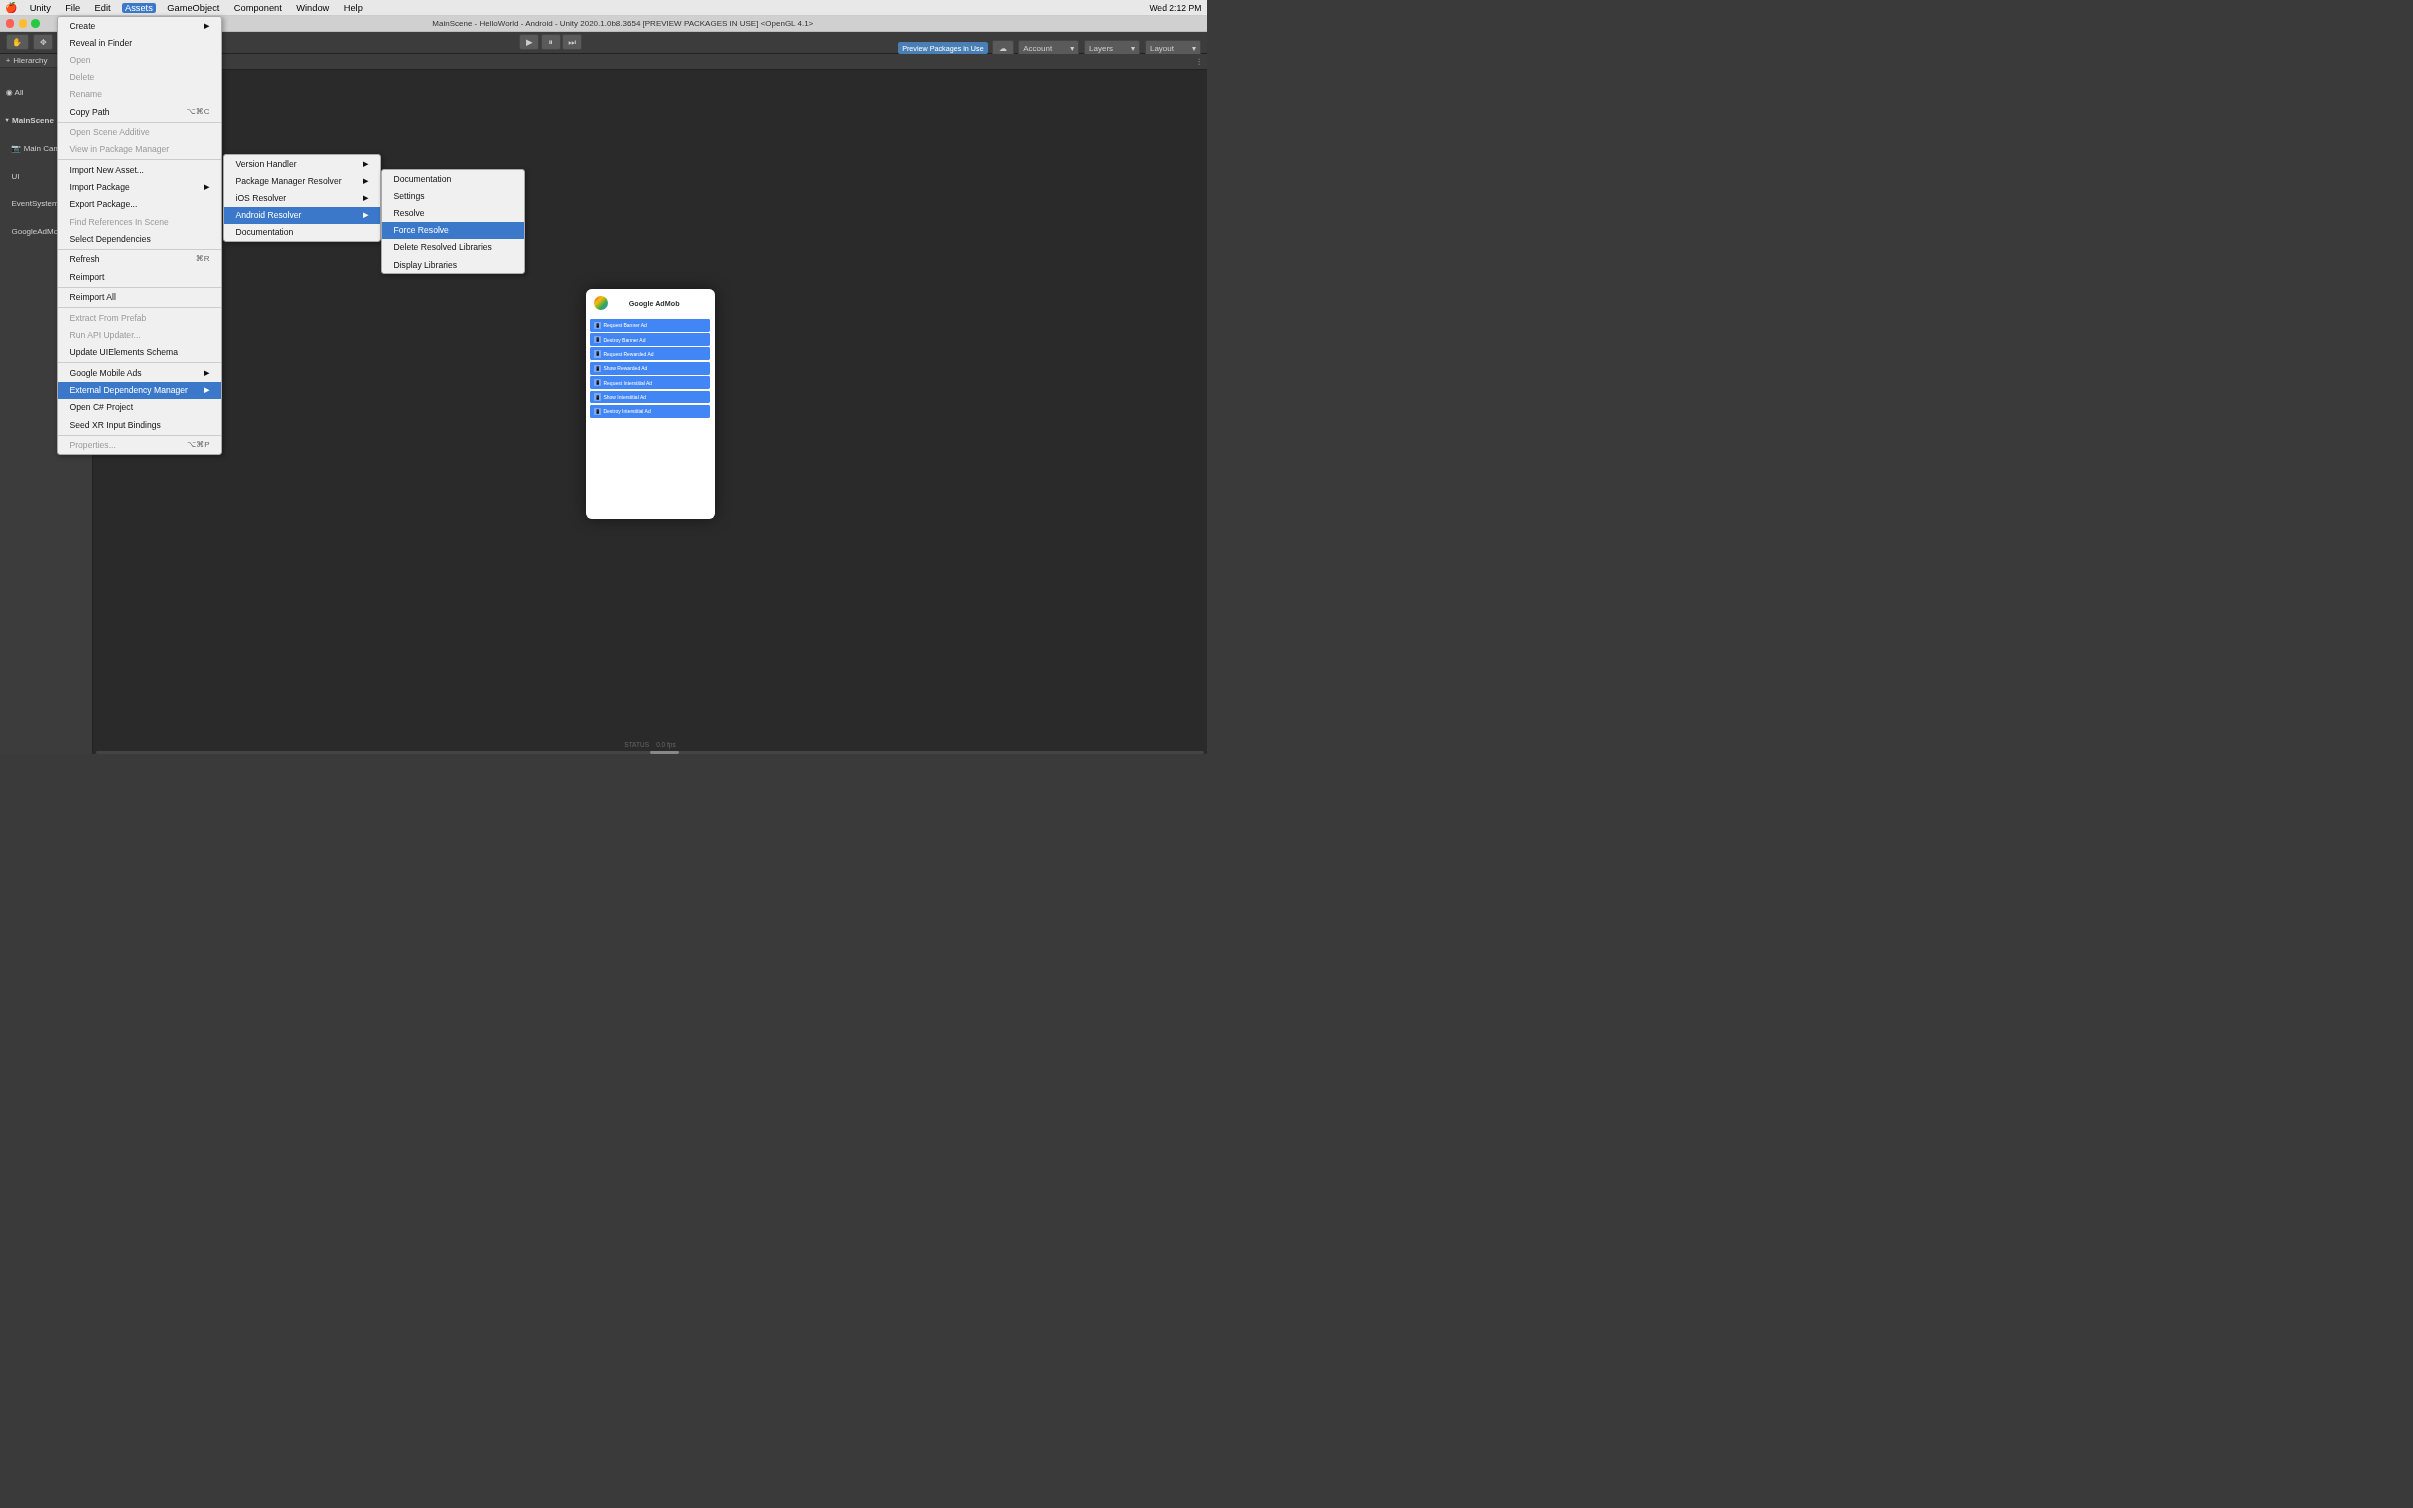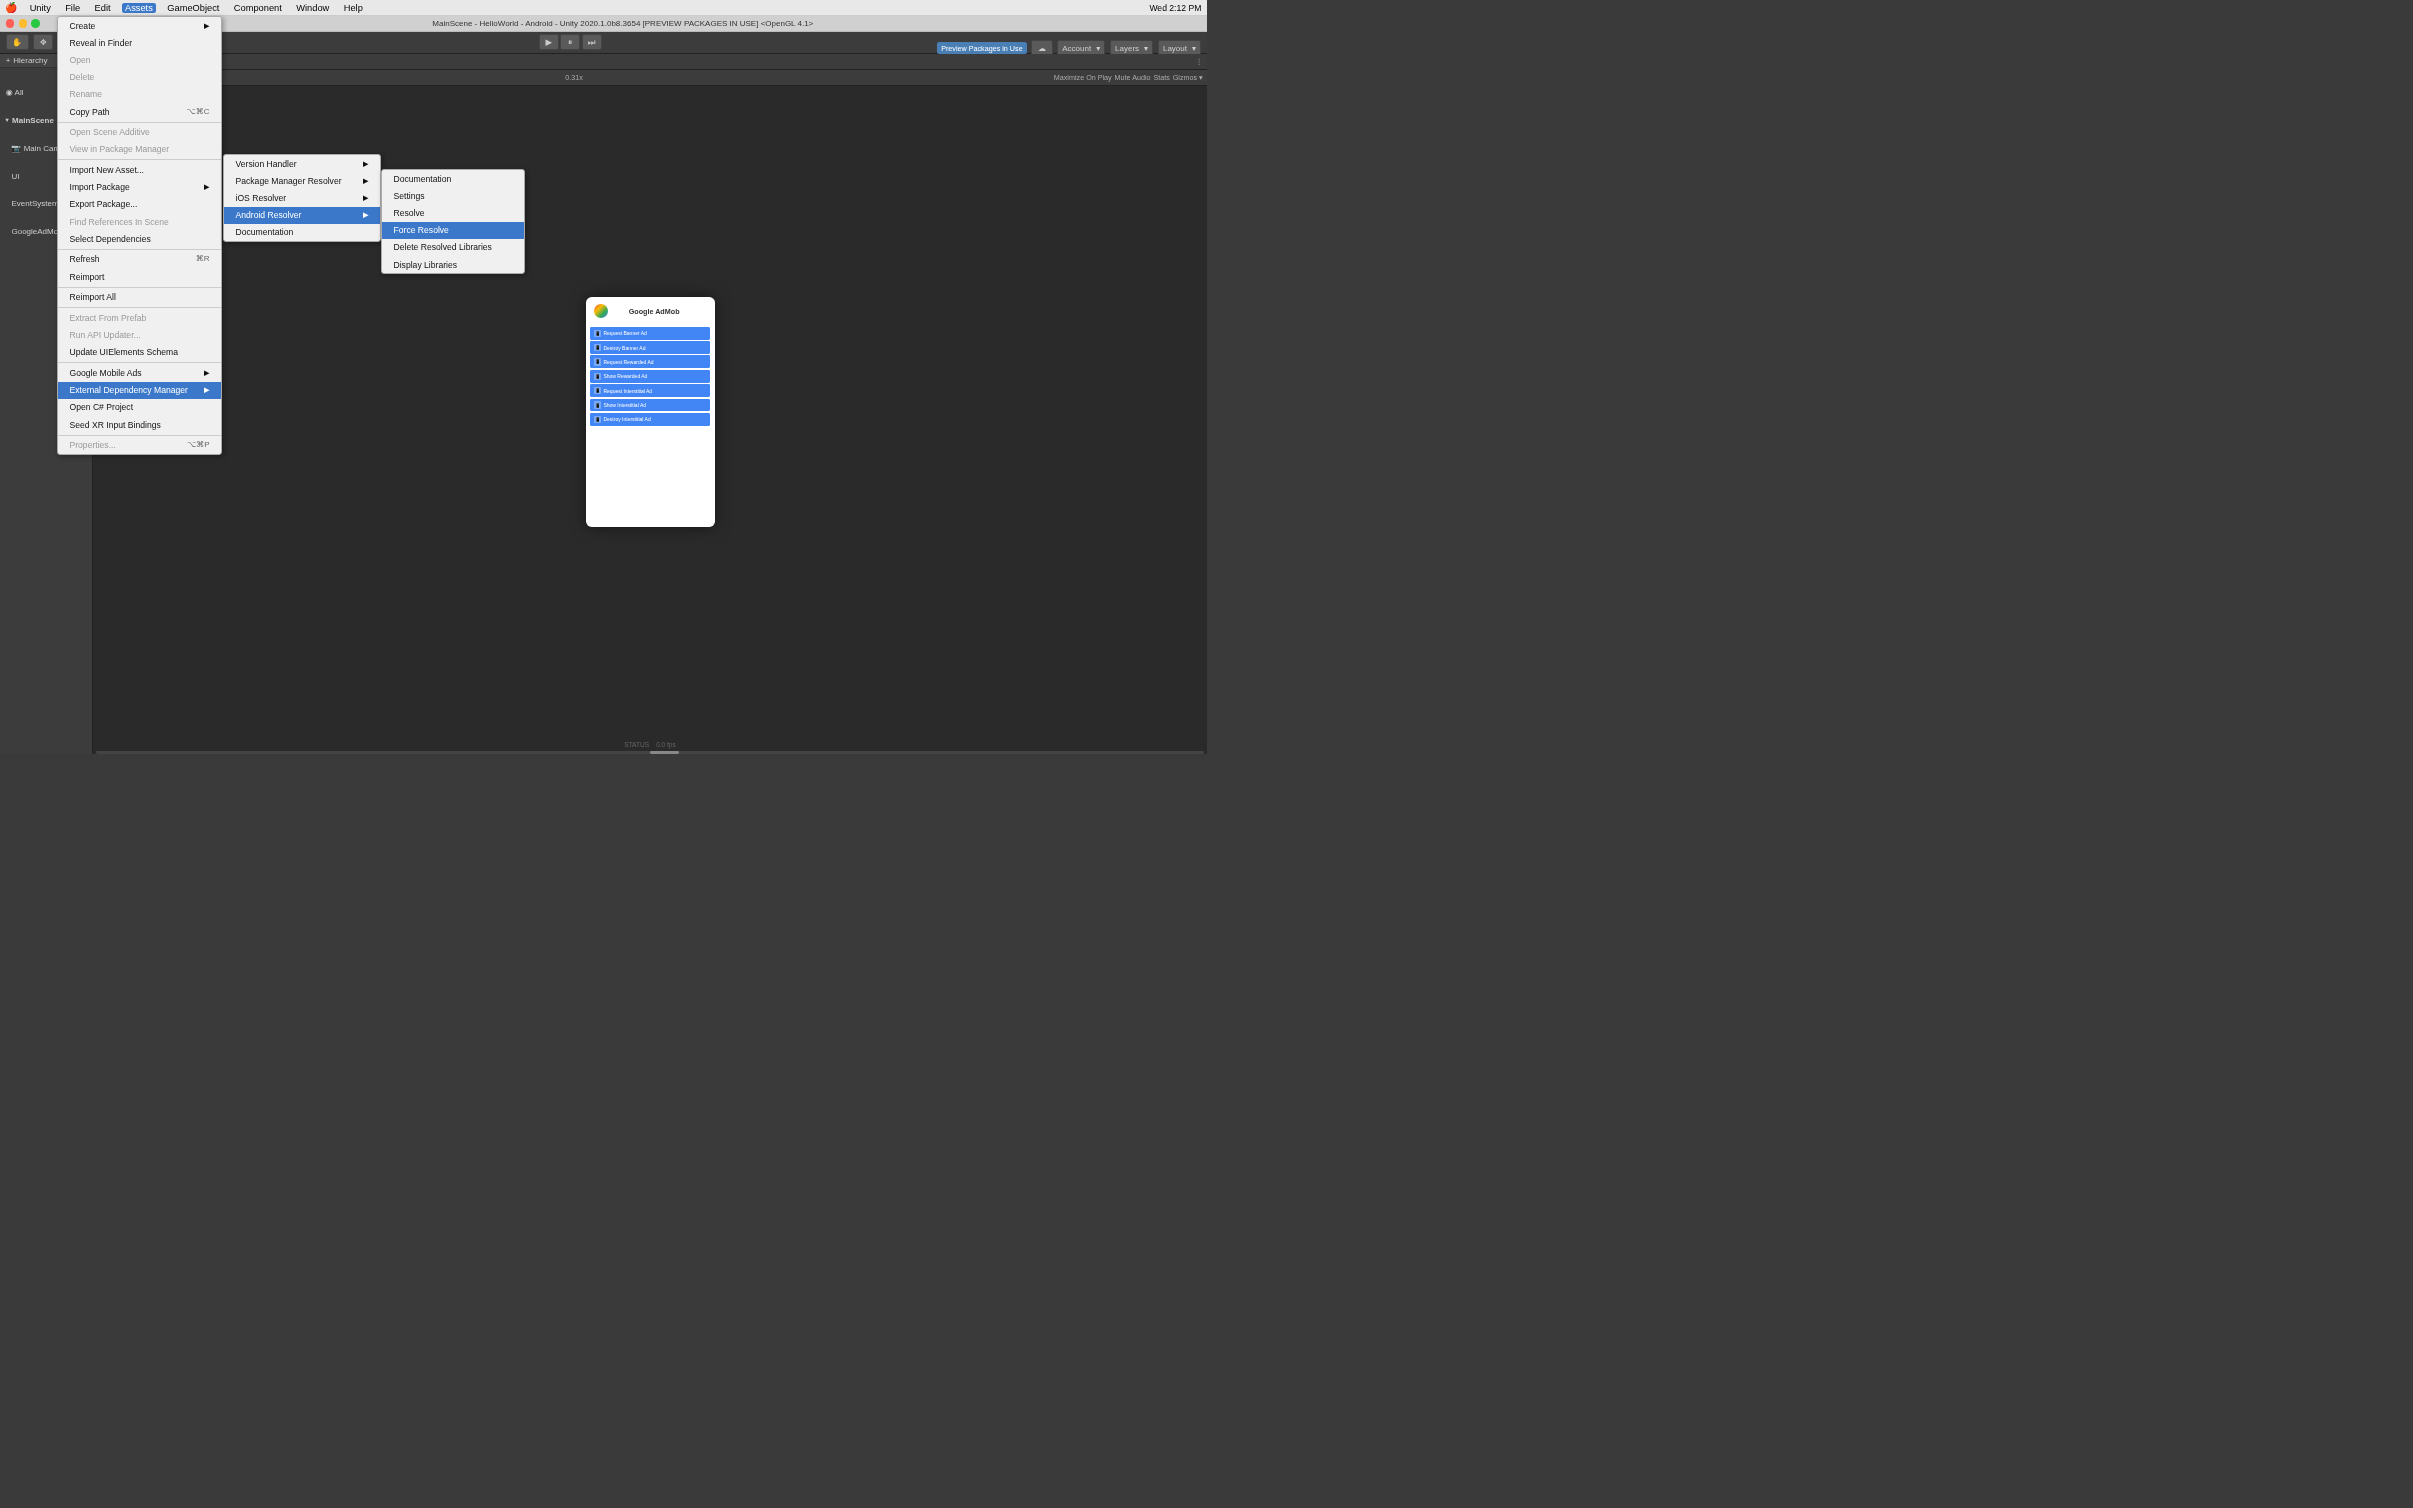--- a/index.html
+++ b/index.html
@@ -98,21 +98,21 @@
     .toolbar-dropdown {
       background: #5a5a5a;
       border: 0.7px solid #444;
       border-radius: 2.2px;
       color: #ccc;
       font-size: 8px;
       padding: 1.4px 4.3px;
       height: 16px;
       display: flex;
       align-items: center;
-      gap: 5px;
+      gap: 18px;
       cursor: pointer;
       justify-content: center;
     }
     .preview-badge {
       background: #4a7fb5;
       color: white;
       font-size: 7.2px;
       padding: 1.4px 4.3px;
       border-radius: 2.2px;
     }
@@ -548,27 +548,20 @@
       <div class="hier-item hier-indent">
         <span>GoogleAdMobCont...</span>
       </div>
     </div>
   </div>
 
   <div class="scene-panel">
     <div class="scene-toolbar">
       <span style="color:#ddd;">● Asset Store</span>
       <span style="margin-left:auto;">⋮</span>
-    </div>
-    <div class="scene-toolbar">
-      <span style="flex:1;text-align:center;">0.31x</span>
-      <span>Maximize On Play</span>
-      <span>Mute Audio</span>
-      <span>Stats</span>
-      <span>Gizmos ▾</span>
     </div>
     <div class="scene-view">
 
       <div class="phone-frame">
         <div class="phone-admob-header">
           <div class="admob-logo">
             <div class="admob-logo-circle"></div>
           </div>
           <span class="admob-title">Google AdMob</span>
         </div>

